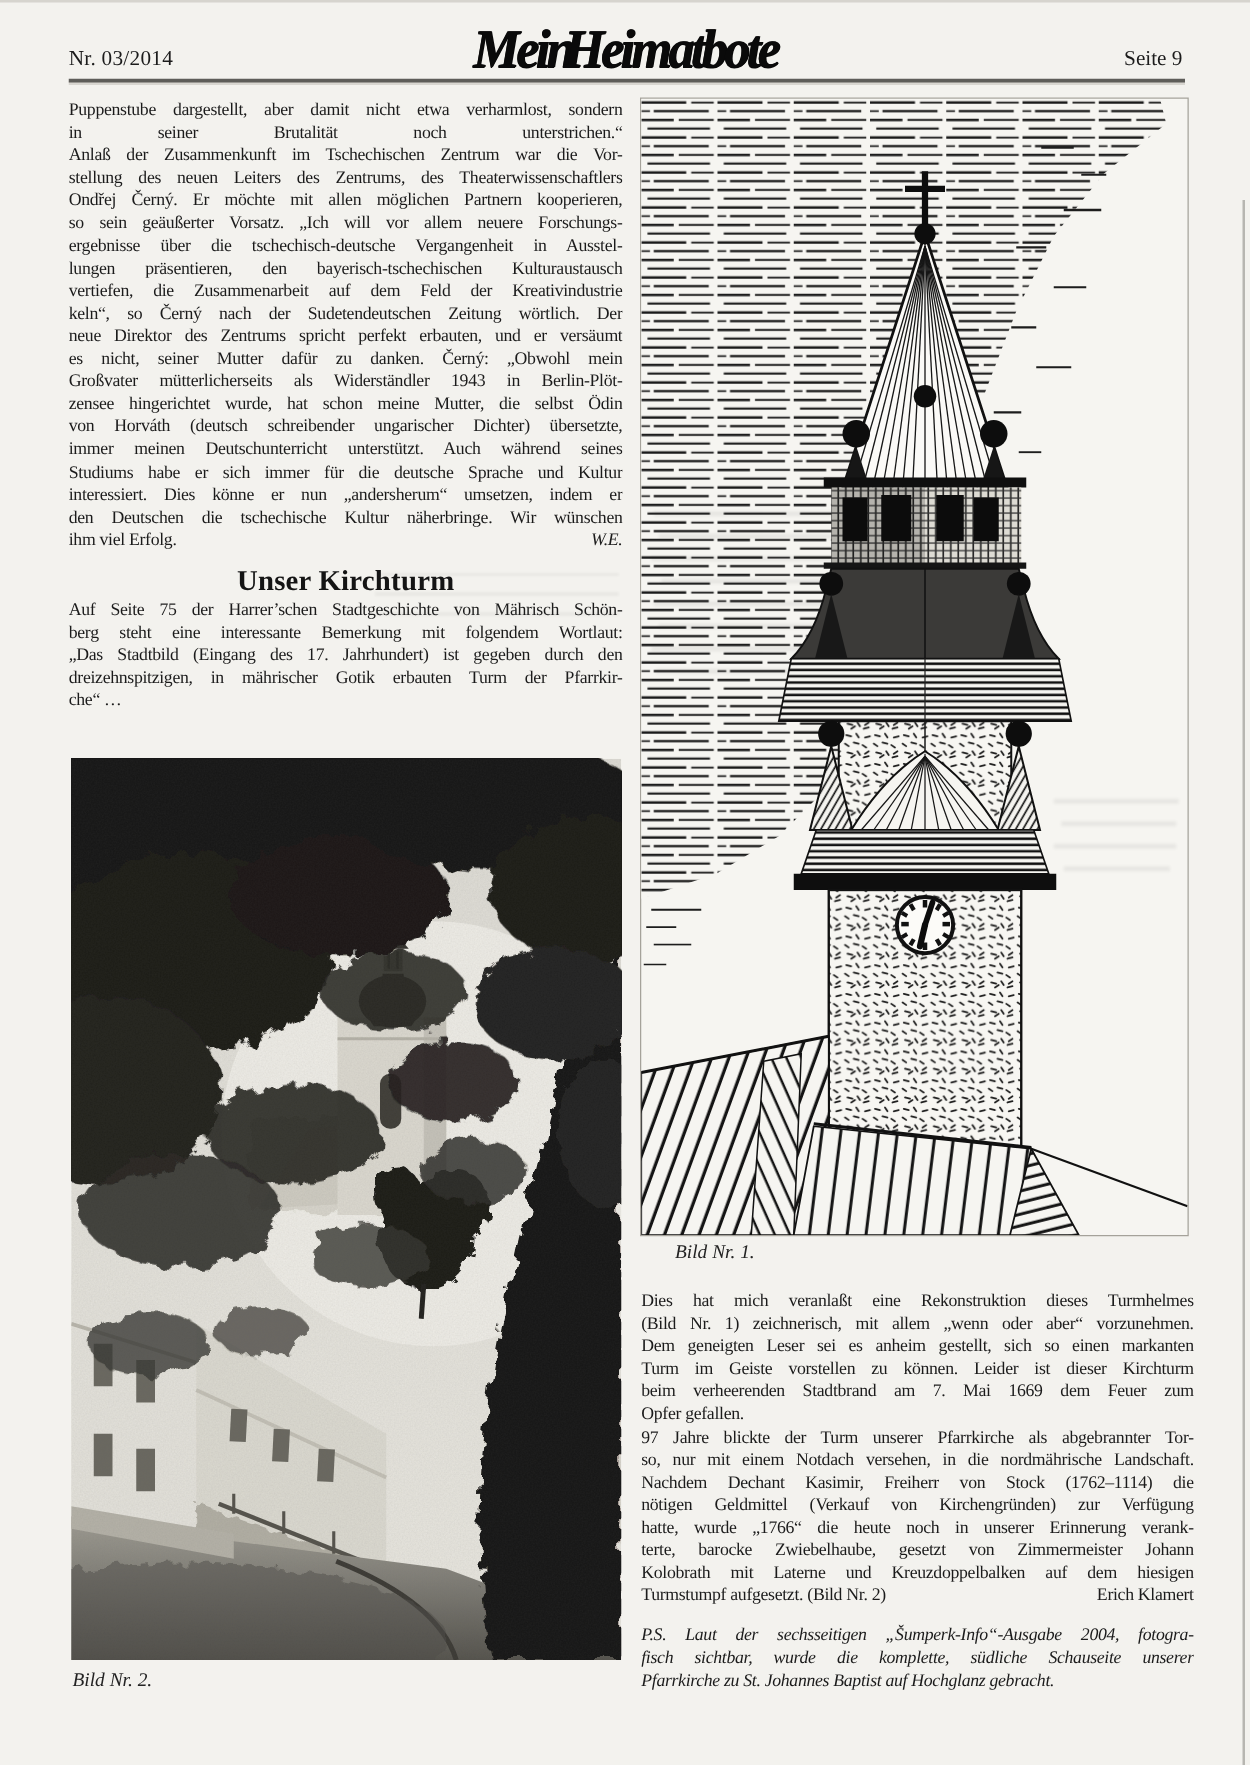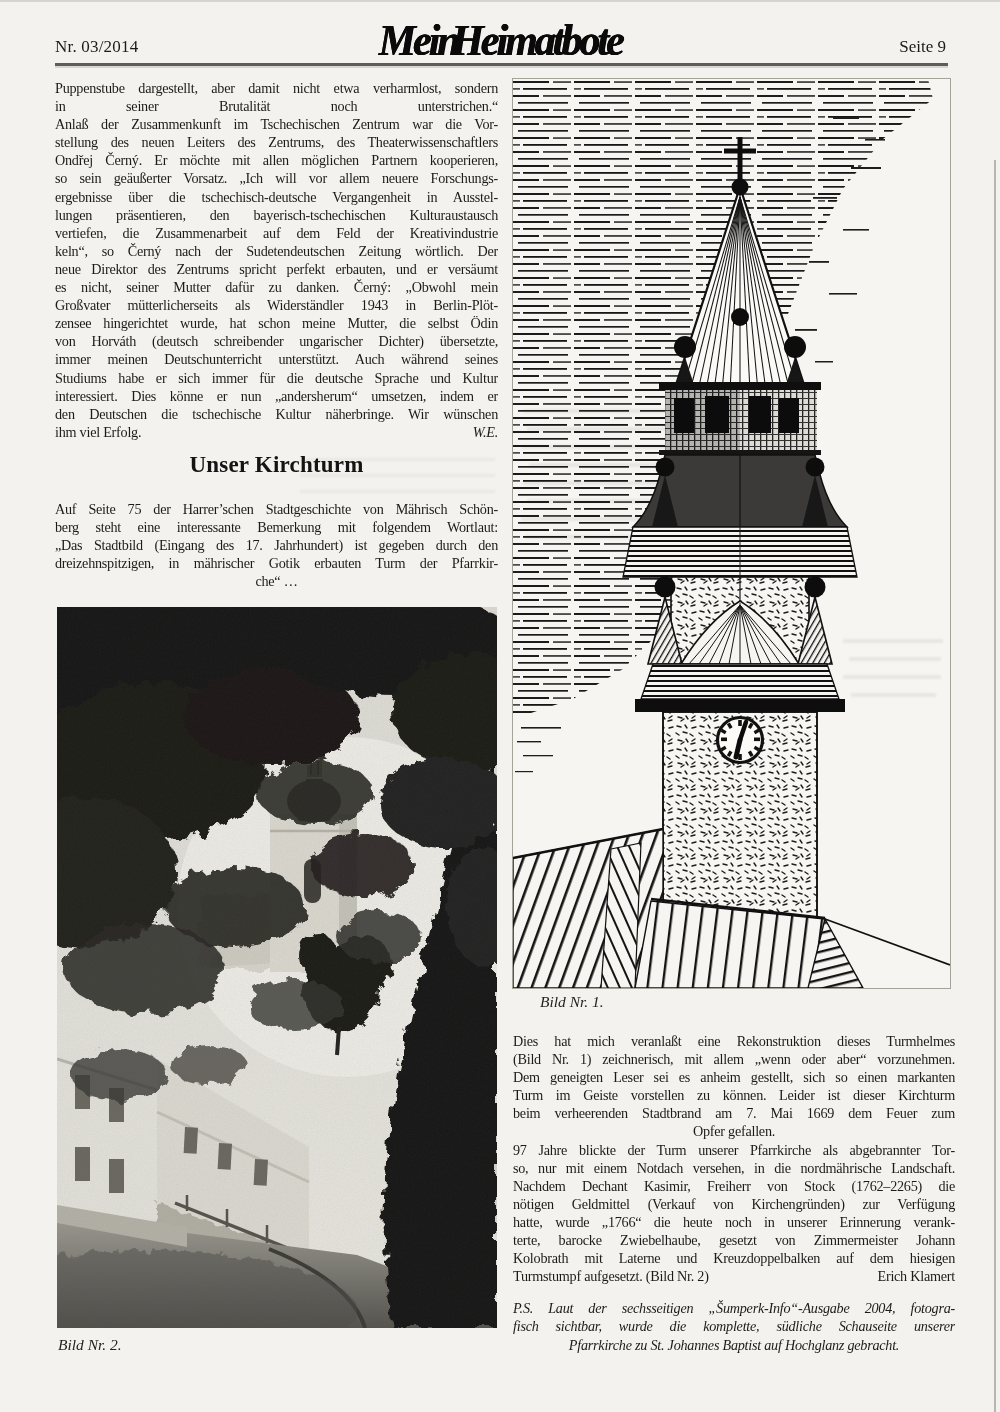--- a/index.html
+++ b/index.html
@@ -20,24 +20,24 @@
   }
   .hdr-rule{position:absolute;left:55px;width:893px;top:63px;height:3px;background:#5e5d59;box-shadow:0 2px 0 #d8d6d0;}
   
   .colL{position:absolute;left:55px;top:79px;width:443px;}
   .colR-text{position:absolute;left:513px;top:1032px;width:442px;}
   .textblock{font-size:14.2px;letter-spacing:-.25px;}
   .jline{
     line-height:18.1px;height:18.1px;white-space:nowrap;overflow:hidden;
     text-align:justify;text-align-last:justify;text-justify:inter-word;
   }
-  .pline{line-height:18.1px;height:18.1px;white-space:nowrap;overflow:hidden;text-align:center;}
+  .pline{line-height:18.1px;height:18.1px;white-space:nowrap;overflow:hidden;}
   .lastline{display:flex;justify-content:space-between;line-height:18.1px;height:18.1px;}
   .sig{font-style:italic;}
-  .art-title{margin:11px 0 22px 0;text-align:center;font-weight:bold;font-size:23px;line-height:26px;letter-spacing:.2px;color:#141414;}
+  .art-title{margin:11px 0 1px 0;text-align:center;font-weight:bold;font-size:23px;line-height:26px;letter-spacing:.2px;color:#141414;}
   .caption{position:absolute;font-style:italic;font-size:15.5px;color:#232323;}
   .ps-block{margin-top:14px;font-style:italic;}
   
   .photo-wrap{position:absolute;left:57px;top:607px;width:440px;height:721px;}
   .drawing-wrap{position:absolute;left:512px;top:78px;width:437px;height:909px;border:1px solid #a5a29a;background:#f6f5f1;}
   
   .bleed{position:absolute;opacity:.05;filter:blur(1px);
     background:repeating-linear-gradient(#3a3a3a 0 3px,transparent 3px 16px);}
   .scan-line-right{position:absolute;left:994px;top:160px;width:2px;height:1252px;background:#6e6c66;opacity:.45;}
   .scan-top{position:absolute;left:0;top:0;width:1000px;height:2px;background:#c9c7c1;opacity:.7;}
@@ -396,21 +396,21 @@
         <div class="jline">Dies hat mich veranlaßt eine Rekonstruktion dieses Turmhelmes</div>
         <div class="jline">(Bild Nr. 1) zeichnerisch, mit allem „wenn oder aber“ vorzunehmen.</div>
         <div class="jline">Dem geneigten Leser sei es anheim gestellt, sich so einen markanten</div>
         <div class="jline">Turm im Geiste vorstellen zu können. Leider ist dieser Kirchturm</div>
         <div class="jline">beim verheerenden Stadtbrand am 7. Mai 1669 dem Feuer zum</div>
       </div>
     <div class="pline">Opfer gefallen.</div>
     <div>
         <div class="jline">97 Jahre blickte der Turm unserer Pfarrkirche als abgebrannter Tor-</div>
         <div class="jline">so, nur mit einem Notdach versehen, in die nordmährische Landschaft.</div>
-        <div class="jline">Nachdem Dechant Kasimir, Freiherr von Stock (1762–2265) die</div>
+        <div class="jline">Nachdem Dechant Kasimir, Freiherr von Stock (1762–1114) die</div>
         <div class="jline">nötigen Geldmittel (Verkauf von Kirchengründen) zur Verfügung</div>
         <div class="jline">hatte, wurde „1766“ die heute noch in unserer Erinnerung verank-</div>
         <div class="jline">terte, barocke Zwiebelhaube, gesetzt von Zimmermeister Johann</div>
         <div class="jline">Kolobrath mit Laterne und Kreuzdoppelbalken auf dem hiesigen</div>
       </div>
     <div class="lastline">
       <span>Turmstumpf aufgesetzt. (Bild Nr. 2)</span>
       <span>Erich Klamert</span>
     </div>
     <div class="ps-block">

